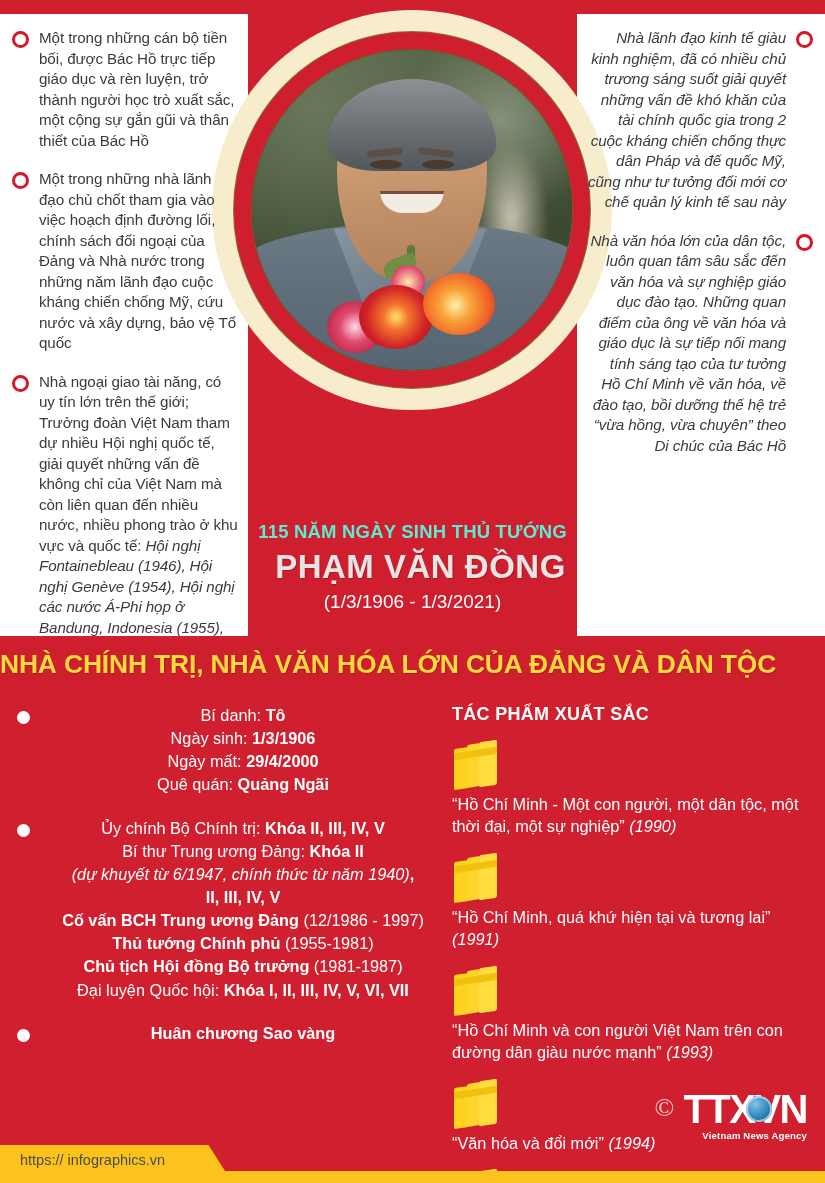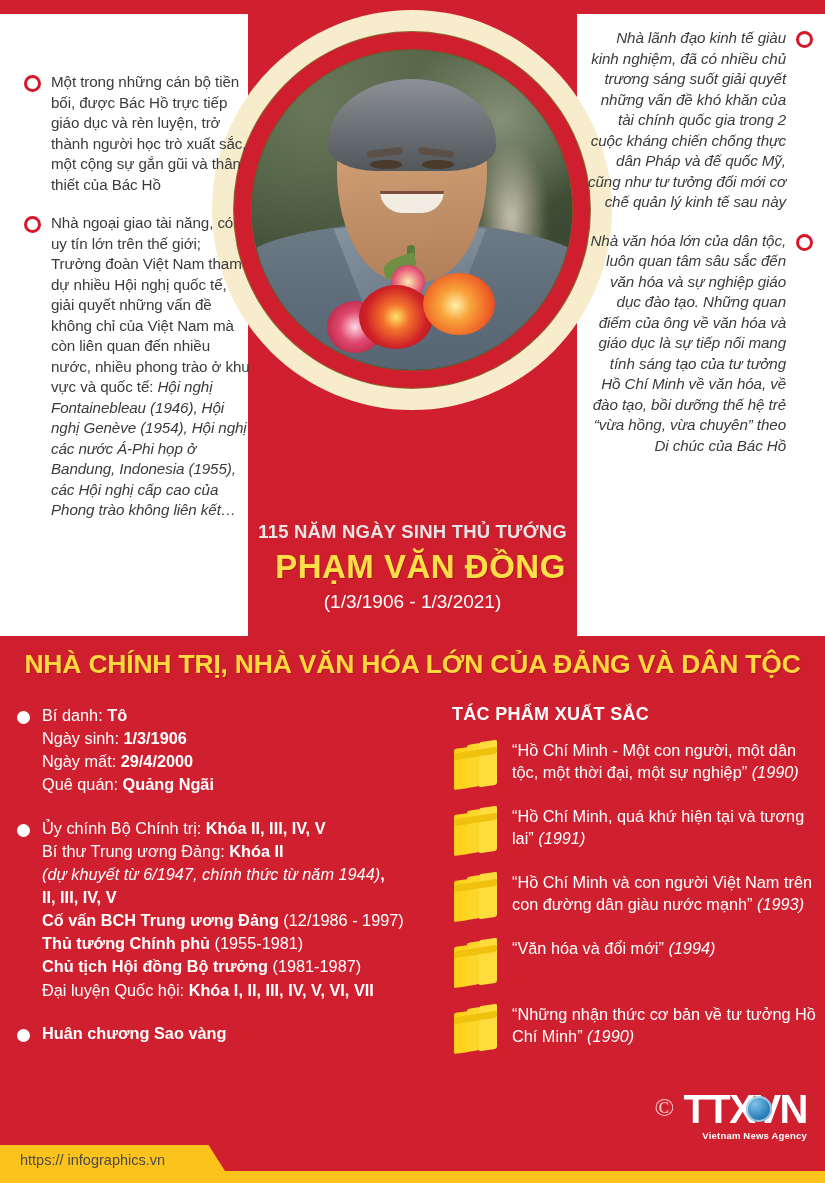--- a/index.html
+++ b/index.html
@@ -224,21 +224,21 @@
 
   
   .col {
     position: absolute;
     top: 14px;
     width: 248px;
     height: 622px;
     box-sizing: border-box;
     padding: 14px 10px 8px 10px;
   }
-  .col-left { left: 12px; margin-top: 44px; }
+  .col-left { left: 0; }
   .col-right { left: 577px; }
 
   .fact {
     position: relative;
     display: block;
     margin-bottom: 18px;
   }
   .fact-text {
     font-size: 15.2px;
     line-height: 1.35;
@@ -270,28 +270,28 @@
     left: 248px;
     top: 495px;
     width: 329px;
     height: 143px;
     background: #cf1f2e;
     text-align: center;
     padding-top: 27px;
     box-sizing: border-box;
   }
   .title-small {
-    color: #e5e5e5;
+    color: #5eead4;
     font-size: 18.5px;
     font-weight: bold;
     letter-spacing: 0.2px;
     line-height: 1.1;
   }
   .title-name {
-    color: #fde047;
+    color: #e5e5e5;
     font-size: 33px;
     font-weight: bold;
     letter-spacing: 0.5px;
     line-height: 1.25;
     margin-top: 4px;
     text-shadow: 1px 1px 0 rgba(120,0,0,0.35);
     padding-left: 16px;
   }
   .title-dates {
     color: #ffffff;
@@ -302,21 +302,20 @@
 
   
   .headline {
     position: absolute;
     left: 0;
     top: 638px;
     width: 825px;
     height: 52px;
     display: flex;
     align-items: center;
-    justify-content: center;
     background: #cf1f2e;
   }
   .headline-text {
     color: #ffd93d;
     font-size: 26.5px;
     font-weight: bold;
     letter-spacing: -0.2px;
     white-space: nowrap;
     text-shadow: 1px 1px 0 rgba(120,0,0,0.3);
   }
@@ -353,37 +352,39 @@
     top: 7px;
     width: 13px;
     height: 13px;
     border-radius: 50%;
     background: #ffffff;
   }
   .bio-line {
     color: #ffffff;
     font-size: 16.3px;
     line-height: 1.42;
+    text-align: center;
   }
   .bio-line b { font-weight: bold; }
   .bio-line i { font-style: italic; }
 
   .works-title {
     color: #ffffff;
     font-size: 18px;
     font-weight: bold;
     letter-spacing: 0.3px;
     margin-bottom: 12px;
   }
   .work-row {
     position: relative;
     display: flex;
     align-items: flex-start;
     margin-bottom: 12px;
     min-height: 52px;
+    flex-direction: column;
   }
   .book-icon {
     flex: 0 0 auto;
     width: 50px;
     height: 52px;
     position: relative;
     margin-right: 10px;
     margin-top: 2px;
   }
   .book-icon .bk {
@@ -529,20 +530,24 @@
     </div>
   </div>
 
   <div class="col col-left">
     <div class="fact">
       <span class="ring-bullet"></span>
       <div class="fact-text">Một trong những cán bộ tiền bối, được Bác Hồ trực tiếp giáo dục và rèn luyện, trở thành người học trò xuất sắc, một cộng sự gắn gũi và thân thiết của Bác Hồ</div>
     </div>
     <div class="fact">
       <span class="ring-bullet"></span>
+      <div class="fact-text">Một trong những nhà lãnh đạo chủ chốt tham gia vào việc hoạch định đường lối, chính sách đối ngoại của Đảng và Nhà nước trong những năm lãnh đạo cuộc kháng chiến chống Mỹ, cứu nước và xây dựng, bảo vệ Tổ quốc</div>
+    </div>
+    <div class="fact">
+      <span class="ring-bullet"></span>
       <div class="fact-text"><span>Nhà ngoại giao tài năng, có uy tín lớn trên thế giới; Trưởng đoàn Việt Nam tham dự nhiều Hội nghị quốc tế, giải quyết những vấn đề không chỉ của Việt Nam mà còn liên quan đến nhiều nước, nhiều phong trào ở khu vực và quốc tế: </span><span class="ital">Hội nghị Fontainebleau (1946), Hội nghị Genève (1954), Hội nghị các nước Á-Phi họp ở Bandung, Indonesia (1955), các Hội nghị cấp cao của Phong trào không liên kết…</span></div>
     </div>
   </div>
 
   <div class="col col-right">
     <div class="fact">
       <span class="ring-bullet"></span>
       <div class="fact-text">Nhà lãnh đạo kinh tế giàu kinh nghiệm, đã có nhiều chủ trương sáng suốt giải quyết những vấn đề khó khăn của tài chính quốc gia trong 2 cuộc kháng chiến chống thực dân Pháp và đế quốc Mỹ, cũng như tư tưởng đổi mới cơ chế quản lý kinh tế sau này</div>
     </div>
     <div class="fact">
@@ -570,21 +575,21 @@
         <div class="bio-line"><span>Bí danh: </span><b>Tô</b></div>
         <div class="bio-line"><span>Ngày sinh: </span><b>1/3/1906</b></div>
         <div class="bio-line"><span>Ngày mất: </span><b>29/4/2000</b></div>
         <div class="bio-line"><span>Quê quán: </span><b>Quảng Ngãi</b></div>
       </div>
 
       <div class="bio-group">
         <span class="dot-bullet"></span>
         <div class="bio-line"><span>Ủy chính Bộ Chính trị: </span><b>Khóa II, III, IV, V</b></div>
         <div class="bio-line"><span>Bí thư Trung ương Đảng: </span><b>Khóa II</b></div>
-        <div class="bio-line"><i>(dự khuyết từ 6/1947, chính thức từ năm 1944)</i><b>,</b></div>
+        <div class="bio-line"><i>(dự khuyết từ 6/1947, chính thức từ năm 1940)</i><b>,</b></div>
         <div class="bio-line"><b>II, III, IV, V</b></div>
         <div class="bio-line"><b>Cố vấn BCH Trung ương Đảng</b><span> (12/1986 - 1997)</span></div>
         <div class="bio-line"><b>Thủ tướng Chính phủ</b><span> (1955-1981)</span></div>
         <div class="bio-line"><b>Chủ tịch Hội đồng Bộ trưởng</b><span> (1981-1987)</span></div>
         <div class="bio-line"><span>Đại luyện Quốc hội: </span><b>Khóa I, II, III, IV, V, VI, VII</b></div>
       </div>
 
       <div class="bio-group">
         <span class="dot-bullet"></span>
         <div class="bio-line"><b>Huân chương Sao vàng</b></div>

